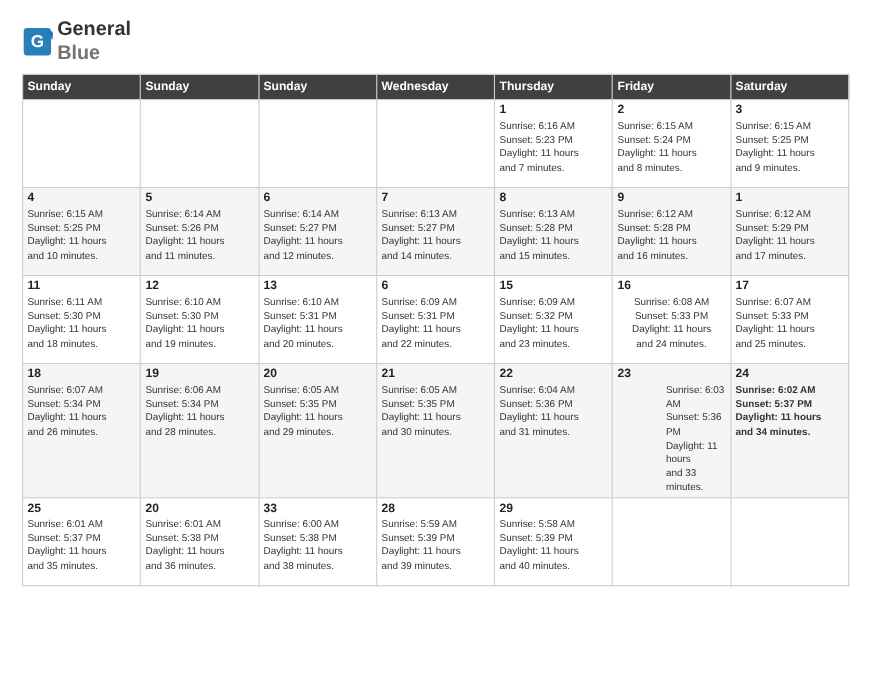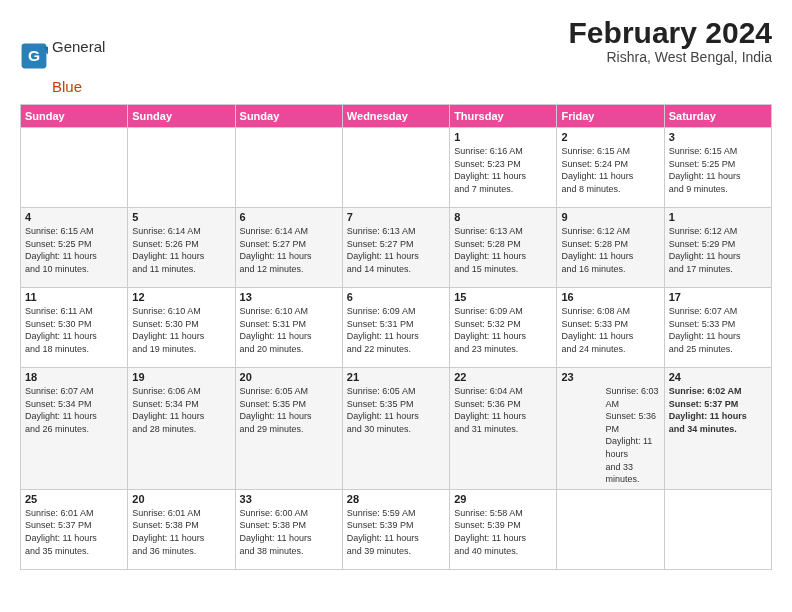--- a/index.html
+++ b/index.html
@@ -19,27 +19,26 @@
       justify-content: space-between;
       align-items: flex-start;
       margin-bottom: 8px;
     }
     .logo {
       display: flex;
       align-items: center;
       gap: 4px;
     }
     .logo-text {
-      font-size: 15px;
-      font-weight: normal;
+      font-size: 18px;
+      font-weight: bold;
       color: #333;
       line-height: 1.2;
-      margin-top: 22px;
-    }
-    .logo-blue { color: #c2410c; }
+    }
+    .logo-blue { color: #737373; }
     .logo-icon {
       width: 28px;
       height: 28px;
     }
     .title-area {
       text-align: right;
     }
     .main-title {
       font-size: 30px;
       font-weight: bold;
@@ -49,21 +48,21 @@
     .sub-title {
       font-size: 14px;
       color: #444;
     }
     table {
       width: 100%;
       border-collapse: collapse;
       table-layout: fixed;
     }
     thead tr th {
-      background-color: #ec4899;
+      background-color: #404040;
       color: #fff;
       font-size: 11px;
       font-weight: bold;
       padding: 5px 4px;
       text-align: left;
       border: 1px solid #ccc;
     }
     tbody tr td {
       vertical-align: top;
       border: 1px solid #ccc;
@@ -103,24 +102,20 @@
         <rect x="2" y="2" width="32" height="32" rx="4" fill="#2980b9"></rect>
         <text x="18" y="24" text-anchor="middle" font-size="20" font-weight="bold" fill="white" font-family="Arial">G</text>
         <polygon points="28,8 36,8 36,16" fill="#2980b9"></polygon>
         <polygon points="30,6 36,6 36,12" fill="#1a6fa0"></polygon>
       </svg>
       <div style="display:flex;flex-direction:column;line-height:1.1;">
         <span class="logo-text">General</span>
         <span class="logo-text logo-blue">Blue</span>
       </div>
     </div>
-    <div class="title-area">
-      <div class="main-title">February 2024</div>
-      <div class="sub-title">Rishra, West Bengal, India</div>
-    </div>
   </div>
 
   <table>
     <thead>
       <tr>
       <th>Sunday</th>
           <th>Sunday</th>
           <th>Sunday</th>
           <th>Wednesday</th>
           <th>Thursday</th>
@@ -238,21 +233,21 @@
           </td>
           <td>
             <span class="day-number">15</span>
             <div class="day-info" style="white-space: pre-line;">Sunrise: 6:09 AM
 Sunset: 5:32 PM
 Daylight: 11 hours
 and 23 minutes.</div>
           </td>
           <td>
             <span class="day-number">16</span>
-            <div class="day-info" style="white-space: pre-line;">Sunrise: 6:08 AM
+            <div class="day-info" style="white-space: pre-line; text-align: center;">Sunrise: 6:08 AM
 Sunset: 5:33 PM
 Daylight: 11 hours
 and 24 minutes.</div>
           </td>
           <td>
             <span class="day-number">17</span>
             <div class="day-info" style="white-space: pre-line;">Sunrise: 6:07 AM
 Sunset: 5:33 PM
 Daylight: 11 hours
 and 25 minutes.</div>

